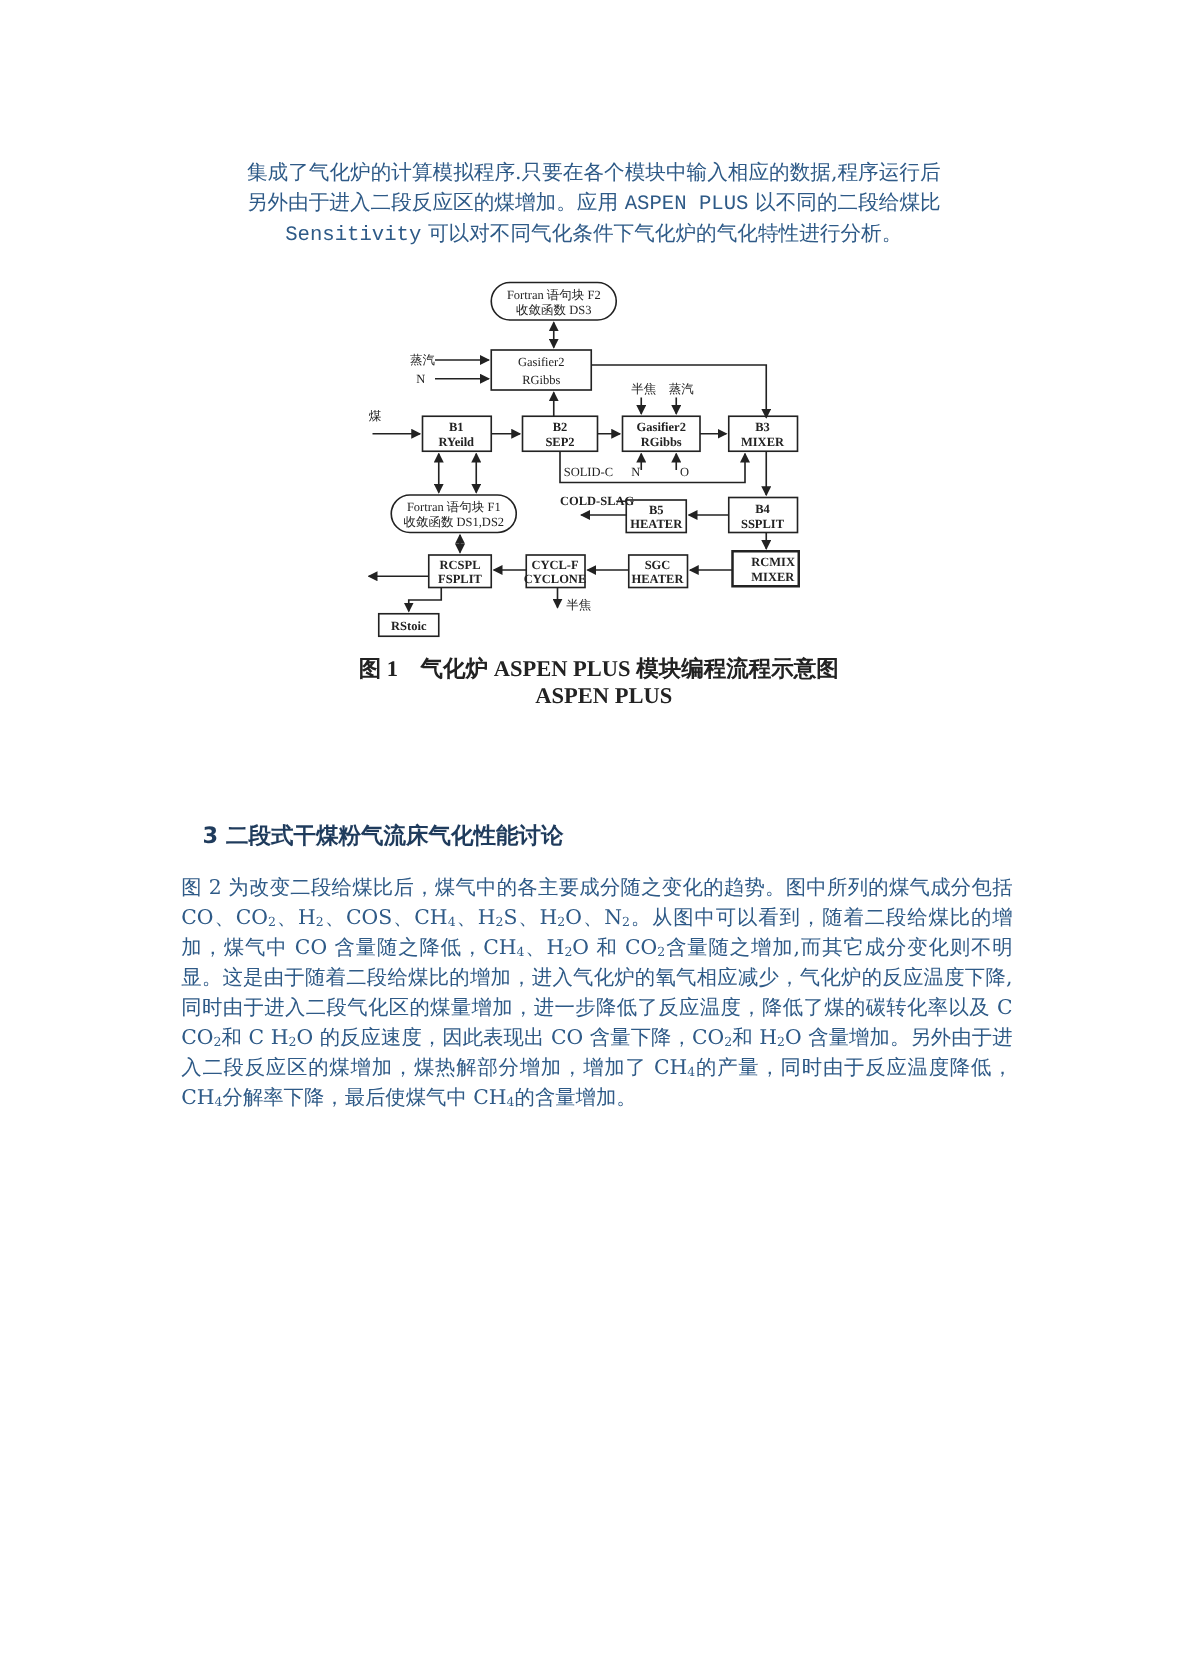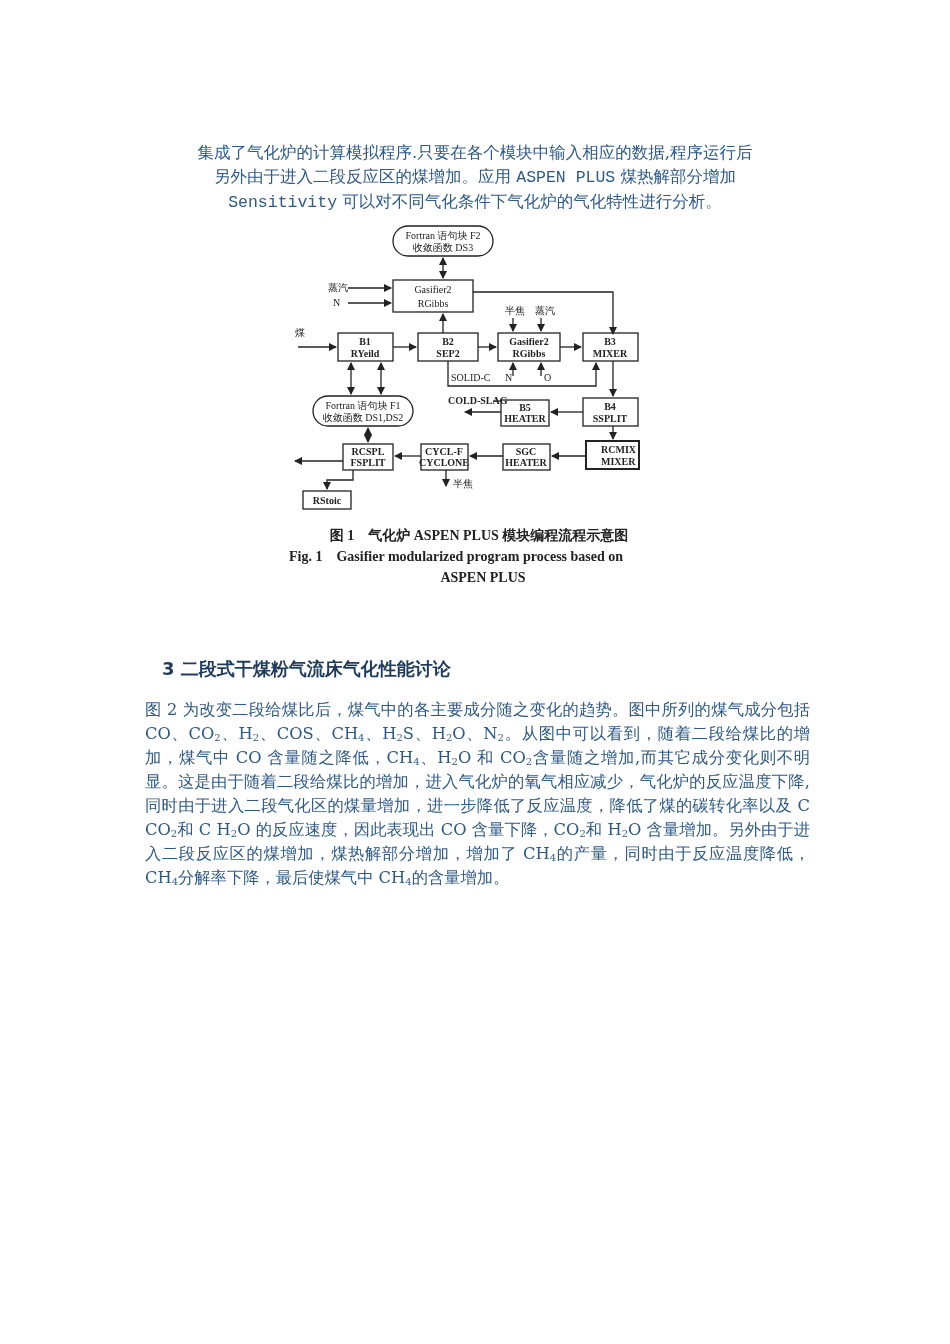--- a/index.html
+++ b/index.html
@@ -1,43 +1,43 @@
 <!DOCTYPE html>
 <html><head>
   <meta charset="utf-8">
   <style>
     html, body { margin: 0; padding: 0; background: #ffffff; }
     body { width: 950px; height: 1344px; position: relative; overflow: hidden;
            font-family: "DejaVu Serif", "Liberation Serif", serif; }
     .intro { position: absolute; left: 140px; top: 126px; width: 670px;
-             text-align: center; color: #2e5a87; font-size: 16.5px; line-height: 24px; margin-top: 15px; }
+             text-align: center; color: #2e5a87; font-size: 16.5px; line-height: 24px; }
     .intro p { margin: 0; }
     .mono { font-family: "Liberation Mono", "DejaVu Sans Mono", monospace; }
     .figure { position: absolute; left: 283px; top: 218px; width: 380px; height: 380px; }
     .figure svg { width: 380px; height: 300px; display: block; }
     .fig-caption { position: absolute; left: 283px; top: 525px; width: 400px;
                    text-align: center; font-family: "Liberation Serif", serif; font-weight: bold;
-                   color: #222; font-size: 14px; line-height: 21px; }
+                   color: #222; font-size: 18px; line-height: 21px; }
     .fig-caption .cn { margin-left: -8px; }
     .fig-caption .en { text-align: left; padding-left: 6px; }
     .fig-caption .en2 { text-align: center; }
     .section { position: absolute; left: 145px; top: 640px; width: 665px; color: #2e5a87; }
     .section h2 { margin: 17px; font-family: "DejaVu Sans", "Liberation Sans", sans-serif;
                   font-weight: bold; font-size: 18px; line-height: 24px; color: #1f3b5c; }
     .section p { margin: 0; font-size: 16.3px; line-height: 24px; text-align: justify; }
     sub { font-size: 10px; vertical-align: -2px; line-height: 0; }
     .dtext { font-family: "Liberation Serif", serif; font-size: 10px; fill: #222; }
     .dbold { font-weight: bold; }
   </style>
 </head>
 <body>
 
 <div class="intro">
   <p>集成了气化炉的计算模拟程序.只要在各个模块中输入相应的数据,程序运行后</p>
-  <p><span>另外由于进入二段反应区的煤增加。应用</span> <span class="mono">ASPEN PLUS</span> <span>煤热解部分增加</span></p>
+  <p><span>另外由于进入二段反应区的煤增加。应用</span> <span class="mono">ASPEN PLUS</span> <span>以不同的二段给煤比</span></p>
   <p><span class="mono">Sensitivity</span> <span>可以对不同气化条件下气化炉的气化特性进行分析。</span></p>
 </div>
 
 <div class="figure">
   <svg viewBox="0 0 380 300" xmlns="http://www.w3.org/2000/svg">
     <defs>
       <marker id="ar" markerWidth="8" markerHeight="8" refX="7" refY="4" orient="auto" markerUnits="userSpaceOnUse">
         <path d="M0,0 L8,4 L0,8 z" fill="#222"></path>
       </marker>
       <marker id="arS" markerWidth="8" markerHeight="8" refX="1" refY="4" orient="auto" markerUnits="userSpaceOnUse">
@@ -143,20 +143,19 @@
       <text x="318" y="235" class="dbold">RCMIX</text>
       <text x="318" y="247" class="dbold">MIXER</text>
       <text x="170" y="269">半焦</text>
       <text x="44" y="286" text-anchor="middle" class="dbold">RStoic</text>
     </g>
   </svg>
 </div>
 
 <div class="fig-caption">
   <div class="cn">图 1　气化炉 ASPEN PLUS 模块编程流程示意图</div>
-  <div class="en">Fig. 1　Gasifier modularized program process based on</div>
   <div class="en2">ASPEN PLUS</div>
 </div>
 
 <div class="section">
   <h2>3 二段式干煤粉气流床气化性能讨论</h2>
   <p><span>图 2 为改变二段给煤比后，煤气中的各主要成分随之变化的趋势。图中所列的煤气成分包括 CO、CO</span><sub>2</sub><span>、H</span><sub>2</sub><span>、COS、CH</span><sub>4</sub><span>、H</span><sub>2</sub><span>S、H</span><sub>2</sub><span>O、N</span><sub>2</sub><span>。从图中可以看到，随着二段给煤比的增加，煤气中 CO 含量随之降低，CH</span><sub>4</sub><span>、H</span><sub>2</sub><span>O 和 CO</span><sub>2</sub><span>含量随之增加,而其它成分变化则不明显。这是由于随着二段给煤比的增加，进入气化炉的氧气相应减少，气化炉的反应温度下降,同时由于进入二段气化区的煤量增加，进一步降低了反应温度，降低了煤的碳转化率以及 C  CO</span><sub>2</sub><span>和 C  H</span><sub>2</sub><span>O 的反应速度，因此表现出 CO 含量下降，CO</span><sub>2</sub><span>和 H</span><sub>2</sub><span>O 含量增加。另外由于进入二段反应区的煤增加，煤热解部分增加，增加了 CH</span><sub>4</sub><span>的产量，同时由于反应温度降低，CH</span><sub>4</sub><span>分解率下降，最后使煤气中 CH</span><sub>4</sub><span>的含量增加。</span></p>
 </div>
 
 </body></html>

